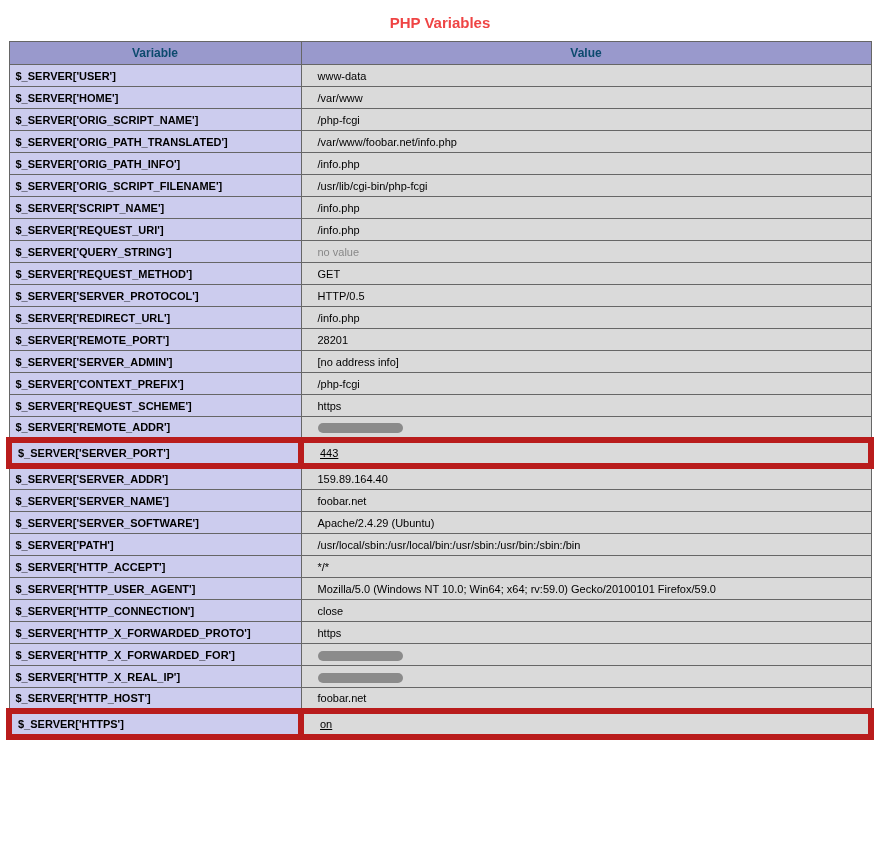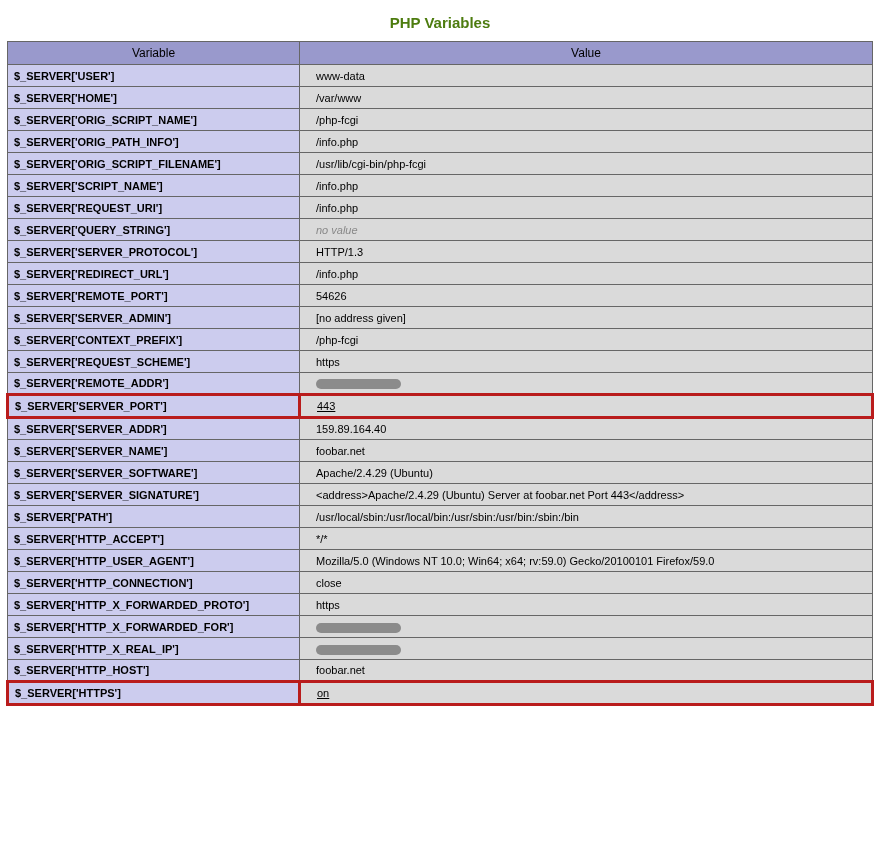--- a/index.html
+++ b/index.html
@@ -7,33 +7,33 @@
     margin: 0;
     padding: 0;
     background: #ffffff;
     font-family: Verdana, Arial, sans-serif;
     width: 880px;
   }
   .page-title {
     text-align: center;
     font-weight: bold;
     font-size: 15px;
-    color: #4d7c0f;
+    color: #ef4444;
     padding: 14px 0 10px 0;
   }
   table {
     width: 868px;
     margin: 0 auto 12px auto;
     border-collapse: collapse;
     border: 1px solid #666;
   }
   th {
     background: #9999cc;
-    color: #000000;
-    font-weight: normal;
+    color: #0c4a6e;
+    font-weight: bold;
     font-size: 12px;
     padding: 4px 6px;
     text-align: center;
     border: 1px solid #666;
   }
   td {
     font-size: 11px;
     padding: 4px 6px;
     border: 1px solid #666;
     vertical-align: middle;
@@ -43,33 +43,32 @@
     background: #ccccee;
     font-weight: bold;
     width: 292px;
   }
   td.var-value {
     background: #dadada;
     padding-left: 16px;
   }
   .no-value {
     color: #888;
-    font-style: italic;
   }
   .redacted-bar {
     display: inline-block;
     width: 85px;
     height: 10px;
     border-radius: 5px;
     background: #8b8b8b;
     vertical-align: middle;
   }
   tr.hl td.var-name,
   tr.hl td.var-value {
-    border: 3px solid #b91c1c;
+    border: 6px solid #b91c1c;
     margin-left: 37px;
   }
   tr.hl td.var-value {
     border-left-width: 1px;
     text-decoration: underline;
   }
 </style>
 </head>
 <body>
 
@@ -89,54 +88,62 @@
       </tr>
       <tr>
         <td class="var-name">$_SERVER['HOME']</td>
         <td class="var-value">/var/www</td>
       </tr>
       <tr>
         <td class="var-name">$_SERVER['ORIG_SCRIPT_NAME']</td>
         <td class="var-value">/php-fcgi</td>
       </tr>
       <tr>
+        <td class="var-name">$_SERVER['ORIG_PATH_TRANSLATED']</td>
+        <td class="var-value">/var/www/foobar.net/info.php</td>
+      </tr>
+      <tr>
         <td class="var-name">$_SERVER['ORIG_PATH_INFO']</td>
         <td class="var-value">/info.php</td>
       </tr>
       <tr>
         <td class="var-name">$_SERVER['ORIG_SCRIPT_FILENAME']</td>
         <td class="var-value">/usr/lib/cgi-bin/php-fcgi</td>
       </tr>
       <tr>
         <td class="var-name">$_SERVER['SCRIPT_NAME']</td>
         <td class="var-value">/info.php</td>
       </tr>
       <tr>
         <td class="var-name">$_SERVER['REQUEST_URI']</td>
         <td class="var-value">/info.php</td>
       </tr>
       <tr>
         <td class="var-name">$_SERVER['QUERY_STRING']</td>
         <td class="var-value"><span class="no-value">no value</span></td>
       </tr>
       <tr>
+        <td class="var-name">$_SERVER['REQUEST_METHOD']</td>
+        <td class="var-value">GET</td>
+      </tr>
+      <tr>
         <td class="var-name">$_SERVER['SERVER_PROTOCOL']</td>
-        <td class="var-value">HTTP/1.3</td>
+        <td class="var-value">HTTP/0.5</td>
       </tr>
       <tr>
         <td class="var-name">$_SERVER['REDIRECT_URL']</td>
         <td class="var-value">/info.php</td>
       </tr>
       <tr>
         <td class="var-name">$_SERVER['REMOTE_PORT']</td>
-        <td class="var-value">54626</td>
+        <td class="var-value">28201</td>
       </tr>
       <tr>
         <td class="var-name">$_SERVER['SERVER_ADMIN']</td>
-        <td class="var-value">[no address given]</td>
+        <td class="var-value">[no address info]</td>
       </tr>
       <tr>
         <td class="var-name">$_SERVER['CONTEXT_PREFIX']</td>
         <td class="var-value">/php-fcgi</td>
       </tr>
       <tr>
         <td class="var-name">$_SERVER['REQUEST_SCHEME']</td>
         <td class="var-value">https</td>
       </tr>
       <tr>
@@ -151,24 +158,20 @@
         <td class="var-name">$_SERVER['SERVER_ADDR']</td>
         <td class="var-value">159.89.164.40</td>
       </tr>
       <tr>
         <td class="var-name">$_SERVER['SERVER_NAME']</td>
         <td class="var-value">foobar.net</td>
       </tr>
       <tr>
         <td class="var-name">$_SERVER['SERVER_SOFTWARE']</td>
         <td class="var-value">Apache/2.4.29 (Ubuntu)</td>
-      </tr>
-      <tr>
-        <td class="var-name">$_SERVER['SERVER_SIGNATURE']</td>
-        <td class="var-value">&lt;address&gt;Apache/2.4.29 (Ubuntu) Server at foobar.net Port 443&lt;/address&gt;</td>
       </tr>
       <tr>
         <td class="var-name">$_SERVER['PATH']</td>
         <td class="var-value">/usr/local/sbin:/usr/local/bin:/usr/sbin:/usr/bin:/sbin:/bin</td>
       </tr>
       <tr>
         <td class="var-name">$_SERVER['HTTP_ACCEPT']</td>
         <td class="var-value">*/*</td>
       </tr>
       <tr>

